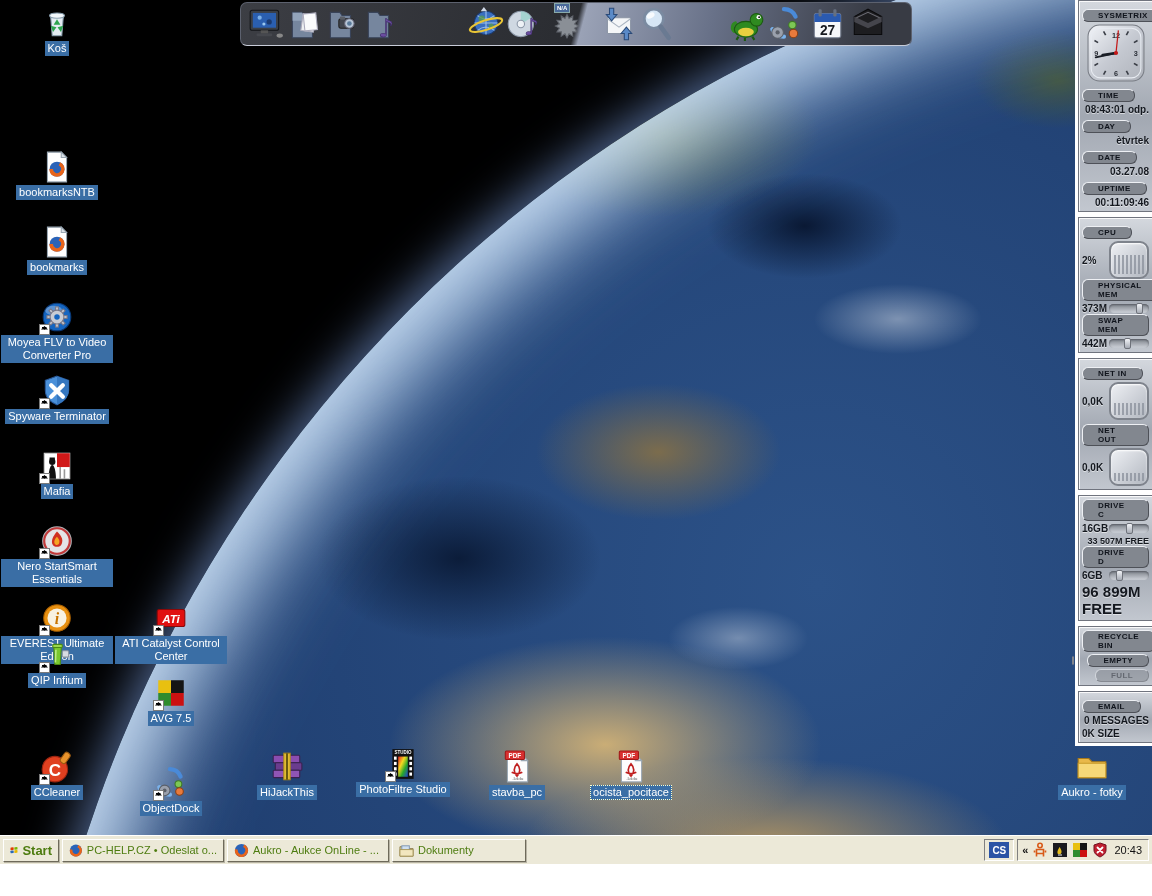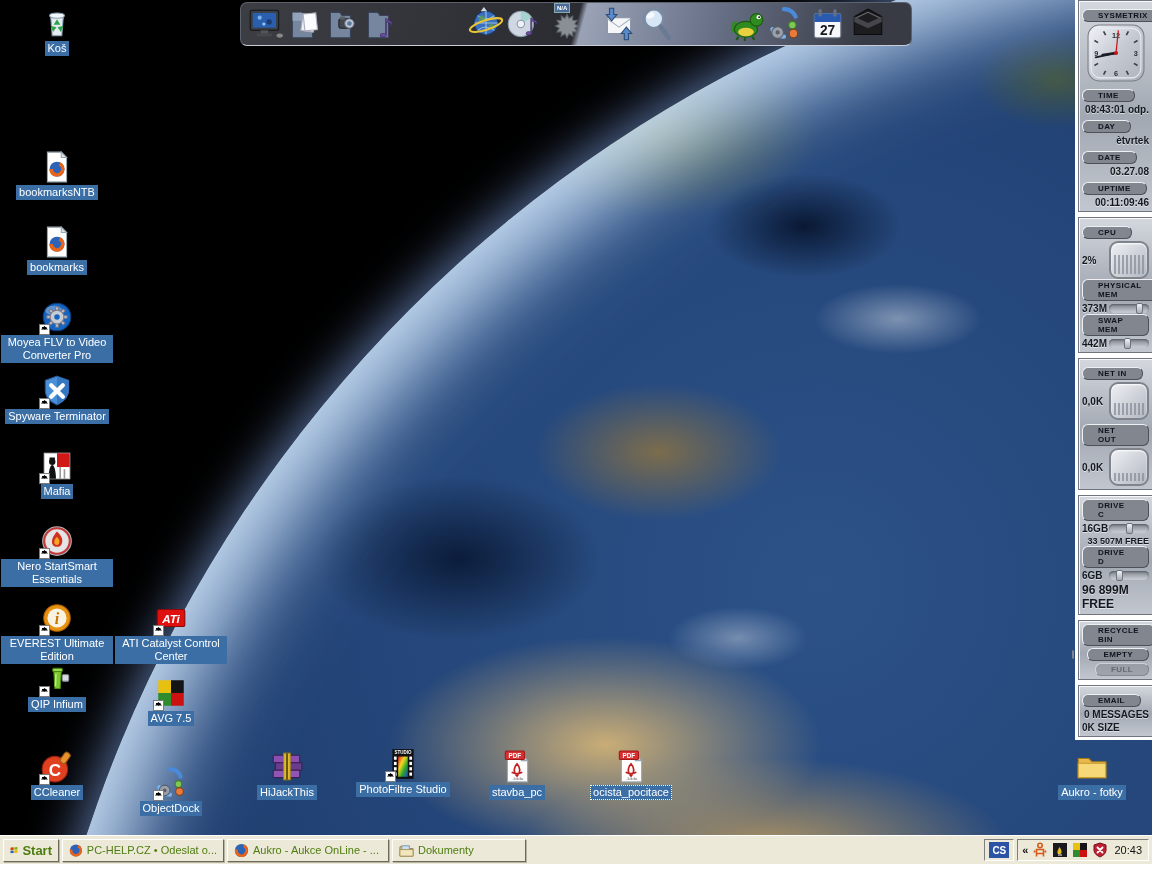--- a/index.html
+++ b/index.html
@@ -310,21 +310,21 @@
         <svg class="main" viewBox="0 0 32 32">
       <circle cx="16" cy="16" r="12.5" fill="#e89010" stroke="#a85f00"></circle>
       <circle cx="16" cy="16" r="9" fill="#f8f2e2"></circle>
       <text x="16" y="21.5" text-anchor="middle" font-size="15" font-weight="bold" font-style="italic" fill="#c87400" font-family="Liberation Serif,serif">i</text>
     </svg>
         <span class="sc"></span>
       </div>
     <div class="lbl">EVEREST Ultimate Edition</div>
   </div>
 
-  <div class="dicon" style="left:1px;top:662px">
+  <div class="dicon" style="left:1px;top:638px">
     <div class="glyph">
         <svg class="main" viewBox="0 0 32 32">
       <rect x="12" y="6" width="9" height="3" rx="1" fill="#9ad84e" stroke="#4a8a12"></rect>
       <path d="M13 9h7l-1 16h-5z" fill="#7ac82e" stroke="#4a8a12"></path>
       <path d="M15 11l-0.5 12" stroke="#b8ec84" stroke-width="1.5"></path>
       <rect x="21" y="12" width="6" height="6" rx="1" fill="#d8dce2" stroke="#8a929e"></rect>
     </svg>
         <span class="sc"></span>
       </div>
     <div class="lbl">QIP Infium</div>
@@ -569,21 +569,21 @@
           <span class="val" style="font-size:9px">33 507M FREE</span>
         </div>
       <div><span class="chip">DRIVE D</span></div>
       <div class="row">
           <span class="val">6GB</span>
         <div class="slider">
             <div class="thumb" style="left:18%"></div>
           </div>
         </div>
       <div class="rowr">
-          <span class="val" style="font-size:12px">96 899M FREE</span>
+          <span class="val" style="font-size:15px">96 899M FREE</span>
         </div>
     </div>
 
     <div class="panel">
       <div><span class="chip">RECYCLE BIN</span></div>
       <div class="row" style="justify-content:flex-end;gap:13px">
         <span class="led"></span>
         <span class="chip">EMPTY</span>
         </div>
       <div class="rowr">

